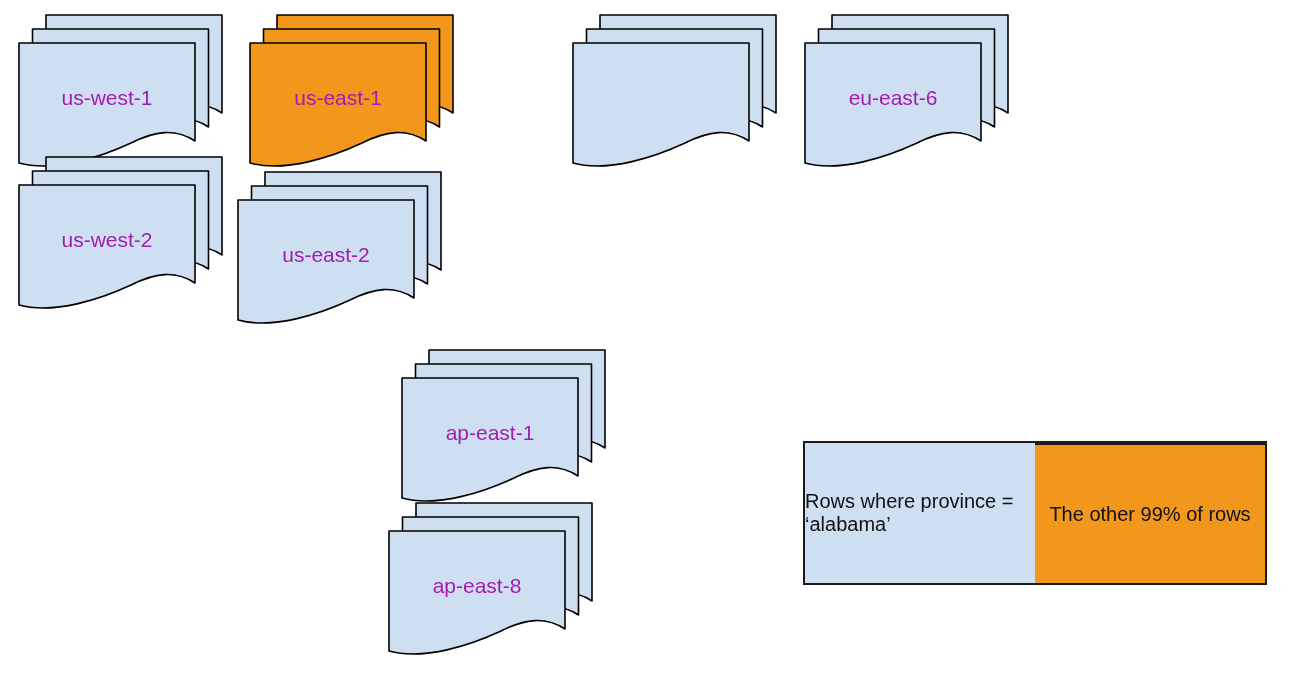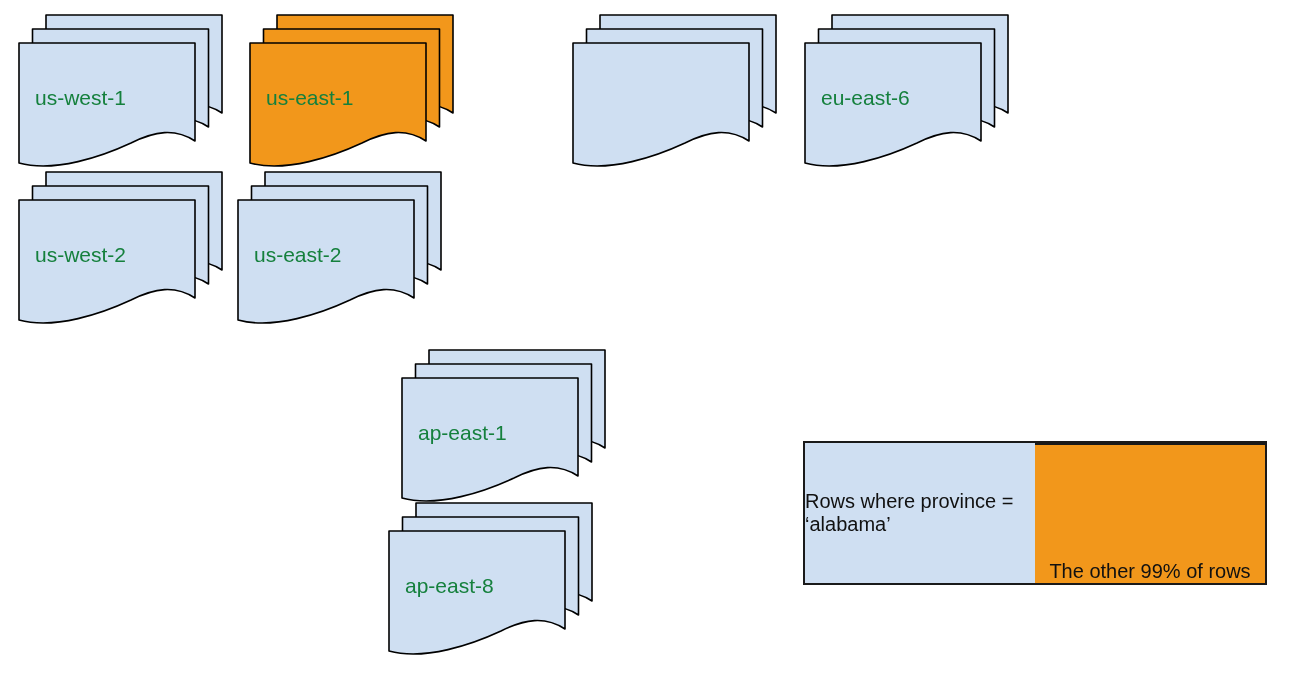--- a/index.html
+++ b/index.html
@@ -31,25 +31,25 @@
     stroke-width: 1.6;
     stroke-linejoin: round;
   }
   .card.blue   { fill: var(--doc-blue, #cfdff2); }
   .card.orange { fill: var(--doc-orange, #f2971b); }
   .stack-label {
     position: absolute;
     left: 0;
     top: 70px;
     width: 176px;
+    text-align: center;
     font-size: 21px;
-    color: #15803d;
+    color: #a21caf;
     line-height: 26px;
     pointer-events: none;
-    margin-left: 16px;
   }
   .legend {
     position: absolute;
     left: 803px;
     top: 441px;
     width: 464px;
     height: 144px;
     border: 2px solid #1a1a1a;
     box-sizing: border-box;
     display: flex;
@@ -59,21 +59,21 @@
     display: flex;
     align-items: center;
     justify-content: center;
     font-size: 20px;
     color: #111111;
   }
   .legend-row + .legend-row {
     border-top: 2px solid #1a1a1a;
   }
   .legend-row.blue   { background: var(--doc-blue, #cfdff2); }
-  .legend-row.orange { background: var(--doc-orange, #f2971b); align-items: flex-end; }
+  .legend-row.orange { background: var(--doc-orange, #f2971b); }
 </style>
 </head>
 <body>
 
 <div class="canvas">
 
   <svg width="0" height="0" style="position:absolute" aria-hidden="true">
     <defs>
       <path id="docpath" d="M0,0 H176 V98 C156,85 136,88 112,100 C84,113 36,130 0,120 Z"></path>
     </defs>
@@ -107,21 +107,21 @@
 
   <div class="stack" style="left:805px;top:15px">
     <svg class="stack-svg" width="203" height="156" viewBox="0 0 203 156">
       <use href="#docpath" class="card blue" transform="translate(27,0)"></use>
       <use href="#docpath" class="card blue" transform="translate(13.5,14)"></use>
       <use href="#docpath" class="card blue" transform="translate(0,28)"></use>
     </svg>
     <div class="stack-label">eu-east-6</div>
   </div>
 
-  <div class="stack" style="left:19px;top:172px">
+  <div class="stack" style="left:19px;top:157px">
     <svg class="stack-svg" width="203" height="156" viewBox="0 0 203 156">
       <use href="#docpath" class="card blue" transform="translate(27,0)"></use>
       <use href="#docpath" class="card blue" transform="translate(13.5,14)"></use>
       <use href="#docpath" class="card blue" transform="translate(0,28)"></use>
     </svg>
     <div class="stack-label">us-west-2</div>
   </div>
 
   <div class="stack" style="left:238px;top:172px">
     <svg class="stack-svg" width="203" height="156" viewBox="0 0 203 156">

